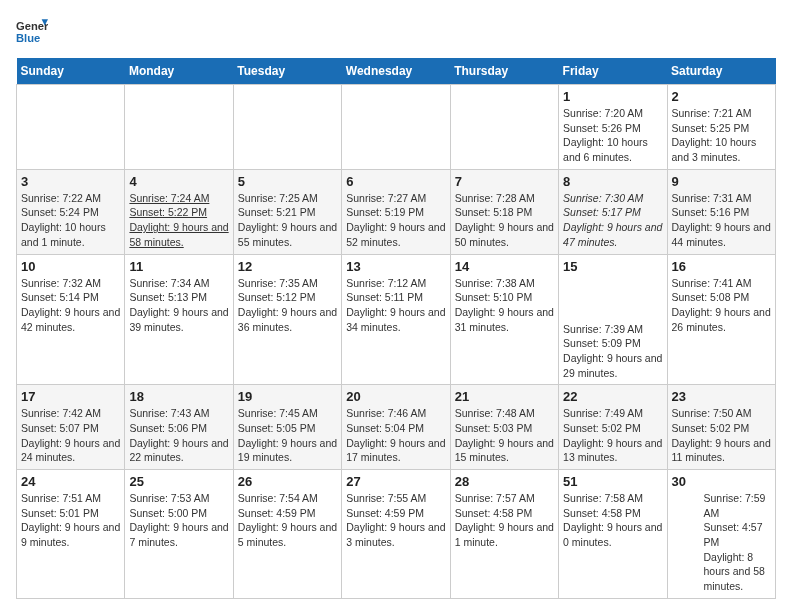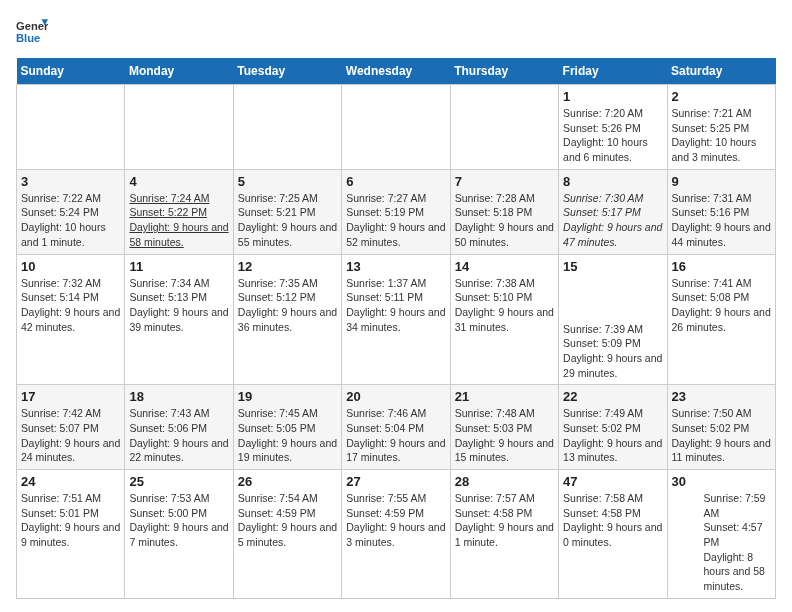--- a/index.html
+++ b/index.html
@@ -183,21 +183,21 @@
 Daylight: 9 hours and 39 minutes.</div>
         </td>
         <td>
           <div class="day-num">12</div>
           <div class="day-info" style="white-space: pre-line;">Sunrise: 7:35 AM
 Sunset: 5:12 PM
 Daylight: 9 hours and 36 minutes.</div>
         </td>
         <td>
           <div class="day-num">13</div>
-          <div class="day-info" style="white-space: pre-line;">Sunrise: 1:37 AM
+          <div class="day-info" style="white-space: pre-line;">Sunrise: 7:12 AM
 Sunset: 5:11 PM
 Daylight: 9 hours and 34 minutes.</div>
         </td>
         <td>
           <div class="day-num">14</div>
           <div class="day-info" style="white-space: pre-line;">Sunrise: 7:38 AM
 Sunset: 5:10 PM
 Daylight: 9 hours and 31 minutes.</div>
         </td>
         <td>
@@ -282,21 +282,21 @@
 Sunset: 4:59 PM
 Daylight: 9 hours and 3 minutes.</div>
         </td>
         <td>
           <div class="day-num">28</div>
           <div class="day-info" style="white-space: pre-line;">Sunrise: 7:57 AM
 Sunset: 4:58 PM
 Daylight: 9 hours and 1 minute.</div>
         </td>
         <td>
-          <div class="day-num">47</div>
+          <div class="day-num">51</div>
           <div class="day-info" style="white-space: pre-line;">Sunrise: 7:58 AM
 Sunset: 4:58 PM
 Daylight: 9 hours and 0 minutes.</div>
         </td>
         <td>
           <div class="day-num">30</div>
           <div class="day-info" style="white-space: pre-line; margin-left: 32px;">Sunrise: 7:59 AM
 Sunset: 4:57 PM
 Daylight: 8 hours and 58 minutes.</div>
         </td>

